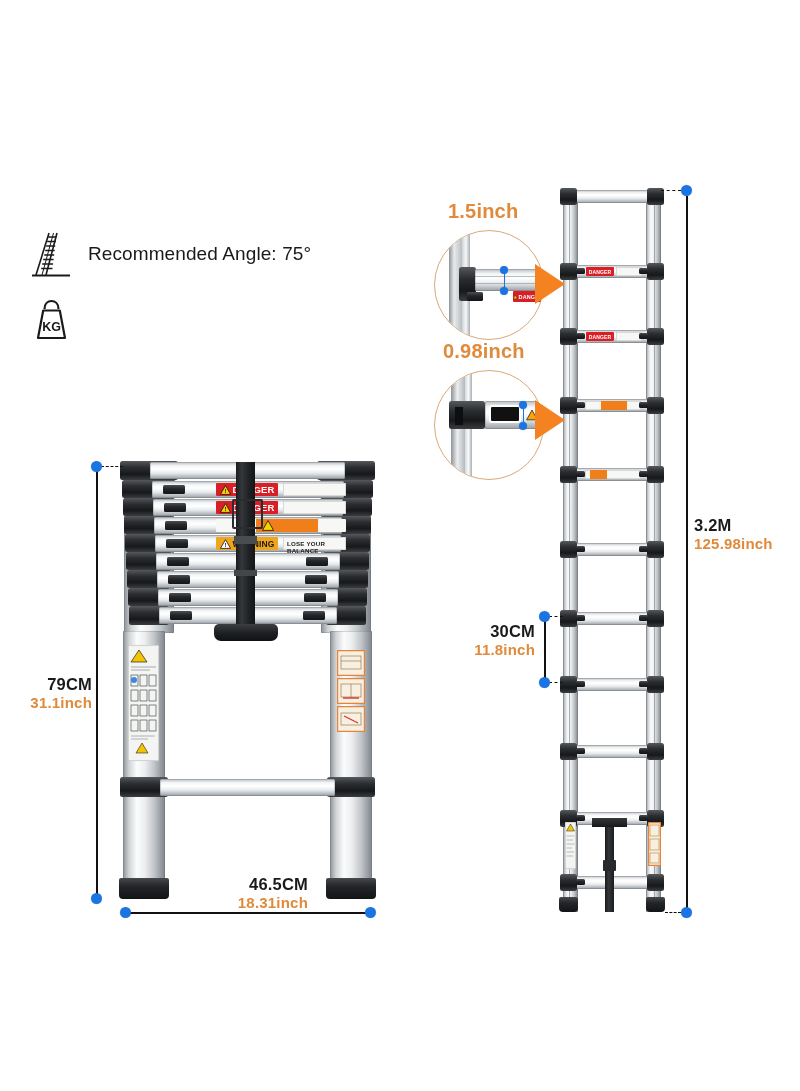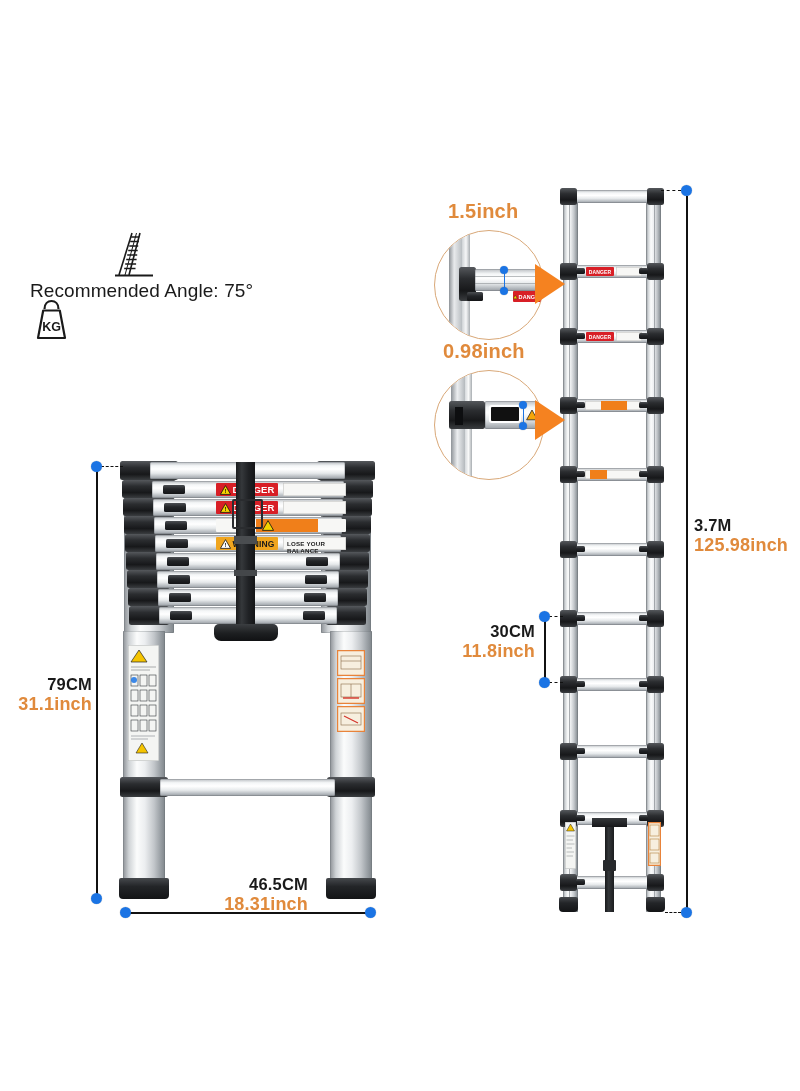--- a/index.html
+++ b/index.html
@@ -5,28 +5,28 @@
   html,body{margin:0;padding:0;}
   body{
     width:800px;height:1091px;position:relative;overflow:hidden;
     background:#ffffff;
     font-family:"Liberation Sans","DejaVu Sans",sans-serif;
     -webkit-font-smoothing:antialiased;
   }
   .abs{position:absolute;}
 
   
-  .spec-row{position:absolute;display:flex;align-items:center;flex-direction:column;}
+  .spec-row{position:absolute;display:flex;align-items:center;}
   .spec-text{font-size:19px;color:#1a1a1a;letter-spacing:.1px;white-space:nowrap;}
   .spec-icon{width:44px;height:52px;margin-right:14px;flex:0 0 auto;position:relative;}
 
   
   .dim{position:absolute;text-align:right;line-height:1.18;white-space:nowrap;}
   .dim .cm{font-size:16.5px;font-weight:bold;color:#1a1a1a;display:block;letter-spacing:.2px;}
-  .dim .inch{font-size:18px;font-weight:bold;color:#e08a3c;display:block;letter-spacing:.2px;}
+  .dim .inch{font-size:15px;font-weight:bold;color:#e08a3c;display:block;letter-spacing:.2px;}
 
   .callout-label{position:absolute;font-size:20px;font-weight:bold;color:#e08a3c;white-space:nowrap;letter-spacing:.2px;}
 
   
   .mdot{position:absolute;width:11px;height:11px;border-radius:50%;background:#1b74e4;box-shadow:0 0 0 .5px rgba(0,0,0,.12);}
   .mline-v{position:absolute;width:1.6px;background:#111;}
   .mline-h{position:absolute;height:1.6px;background:#111;}
   .dash-h{position:absolute;height:0;border-top:1.6px dashed #111;}
 
   
@@ -395,21 +395,21 @@
   <div class="foot" style="left:646px;top:897px;width:19px;height:15px;"></div>
 </div>
 
 <div class="abs" style="left:0;top:0;">
   <div class="dash-h" style="left:661px;top:190px;width:20px;"></div>
   <div class="mline-v" style="left:686px;top:196px;height:716px;"></div>
   <div class="mdot" style="left:681px;top:185px;"></div>
   <div class="dash-h" style="left:665px;top:912px;width:16px;"></div>
   <div class="mdot" style="left:681px;top:907px;"></div>
   <div class="dim" style="left:694px;top:516px;width:104px;text-align:left;">
-    <span class="cm">3.7M</span>
+    <span class="cm">3.2M</span>
     <span class="inch">125.98inch</span>
   </div>
 </div>
 
 <div class="abs" style="left:0;top:0;">
   <div class="dash-h" style="left:549px;top:616px;width:14px;"></div>
   <div class="dash-h" style="left:549px;top:682px;width:14px;"></div>
   <div class="mline-v" style="left:544px;top:619px;height:64px;"></div>
   <div class="mdot" style="left:539px;top:611px;"></div>
   <div class="mdot" style="left:539px;top:677px;"></div>

